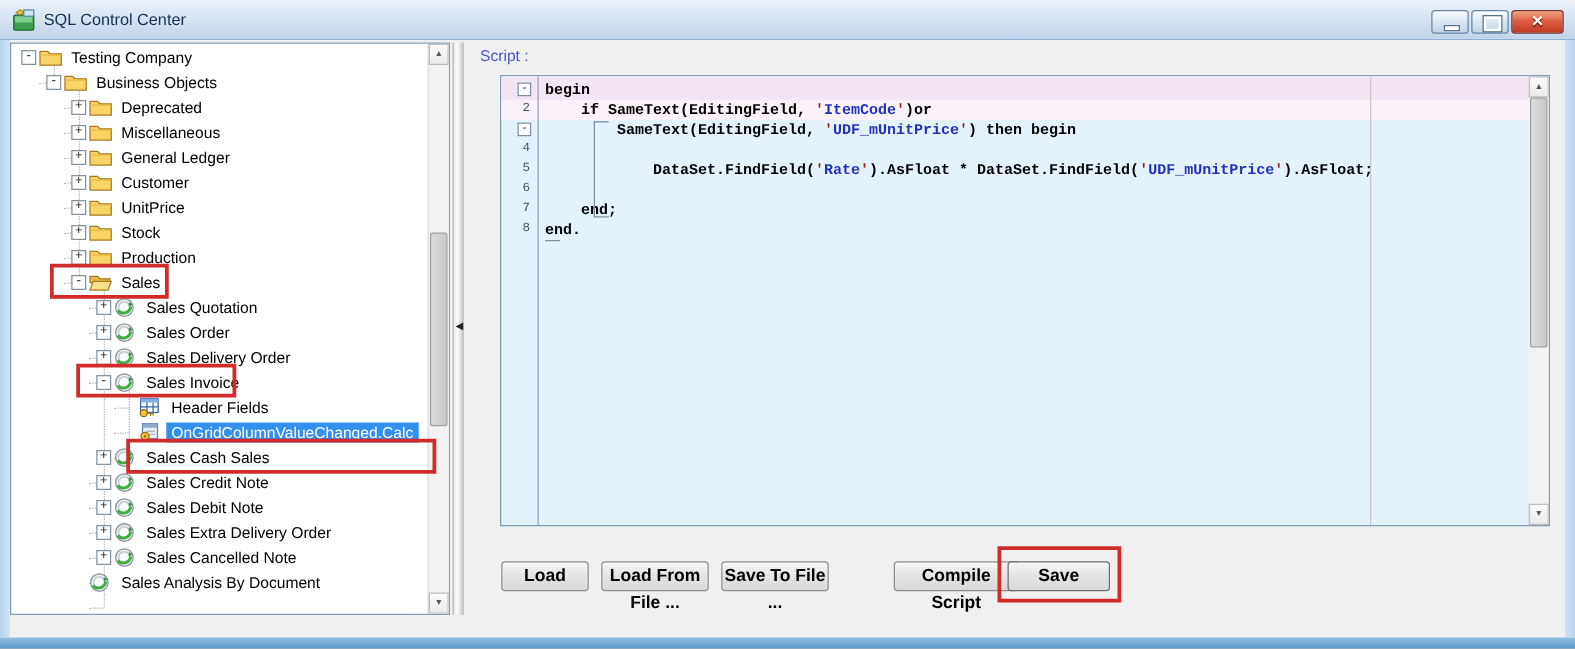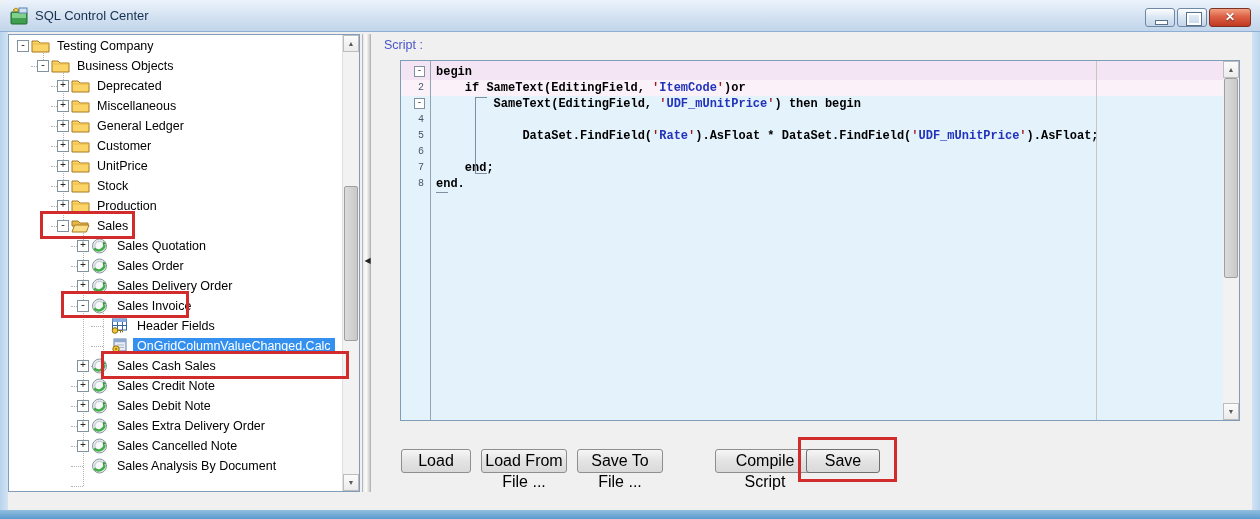--- a/index.html
+++ b/index.html
@@ -62,26 +62,26 @@
          background:#fff;font-size:9px;line-height:8px;text-align:center;color:#222;}
   .ccell{white-space:pre;font-family:"Liberation Mono",monospace;font-size:12px;font-weight:bold;
          line-height:16px;padding-left:6px;color:#000;}
   .tok-q{} .tok-s{}
   .gutline{position:absolute;left:29px;top:0;bottom:0;width:1px;background:#93a5b4;z-index:3;}
   .marginline{position:absolute;left:695px;top:0;bottom:0;width:1px;background:#c6c6c6;z-index:2;}
   .fb{position:absolute;background:#7e909f;z-index:3;}
   .ed-scroll{position:absolute;right:0;top:0;bottom:0;width:16px;background:#f2f2f2;}
   
   .pbtn{position:absolute;top:449px;height:24px;box-sizing:border-box;border:1px solid #8e8e8e;border-radius:3px;
-        background:linear-gradient(#f6f6f6,#e4e4e4 48%,#d9d9d9);font-size:16px;text-align:center;line-height:21px;color:#000;}
+        background:linear-gradient(#f6f6f6,#e4e4e4 48%,#d9d9d9);font-size:14px;text-align:center;line-height:21px;color:#000;font-weight:bold;}
   #btn-load{left:401px;width:70px;}
   #btn-lff{left:481px;width:86px;}
   #btn-stf{left:577px;width:86px;}
   #btn-cs{left:715px;width:100px;}
-  #btn-save{left:806px;width:74px;border-color:#6f6f6f;}
+  #btn-save{left:806px;width:82px;border-color:#6f6f6f;}
   
   .anno{position:absolute;box-sizing:border-box;border:3px solid #d22b2b;z-index:10;pointer-events:none;}
   .anno-sales{left:40px;top:211px;width:95px;height:28px;}
   .anno-invoice{left:61px;top:291px;width:128px;height:27px;}
   .anno-ongrid{left:101px;top:351px;width:248px;height:28px;}
   .anno-save{left:798px;top:437px;width:99px;height:45px;}
 </style>
 </head>
 <body>
 
@@ -299,21 +299,21 @@
         <div class="trow" style="padding-left: 68px;">
           <div class="texp">+</div>
           <span class="ticon"><svg width="17" height="16" viewBox="0 0 17 16">
               <circle cx="8.5" cy="8" r="7" fill="#e6ebee" stroke="#8a959c"></circle>
               <circle cx="8.5" cy="8" r="4.6" fill="#f7f9fa" stroke="#bcc6cc"></circle>
               <path d="M3.2 10.4 A6 6 0 0 0 13.6 7.2" stroke="#3fae45" stroke-width="2.4" fill="none"></path>
               <path d="M12.2 3.6 l3 2.2 -3.4 1.4 z" fill="#2f9638"></path>
             </svg></span>
           <span class="tlabel">Sales Cancelled Note</span>
         </div>
-        <div class="trow" style="padding-left: 68px;">
+        <div class="trow" style="padding-left: 48px;">
           <div class="tspacer"></div>
           <span class="ticon"><svg width="17" height="16" viewBox="0 0 17 16">
               <circle cx="8.5" cy="8" r="7" fill="#e6ebee" stroke="#8a959c"></circle>
               <circle cx="8.5" cy="8" r="4.6" fill="#f7f9fa" stroke="#bcc6cc"></circle>
               <path d="M3.2 10.4 A6 6 0 0 0 13.6 7.2" stroke="#3fae45" stroke-width="2.4" fill="none"></path>
               <path d="M12.2 3.6 l3 2.2 -3.4 1.4 z" fill="#2f9638"></path>
             </svg></span>
           <span class="tlabel">Sales Analysis By Document</span>
         </div>
         <div class="conn-v" style="left: 34px; top: 10px; height: 20px;"></div>

